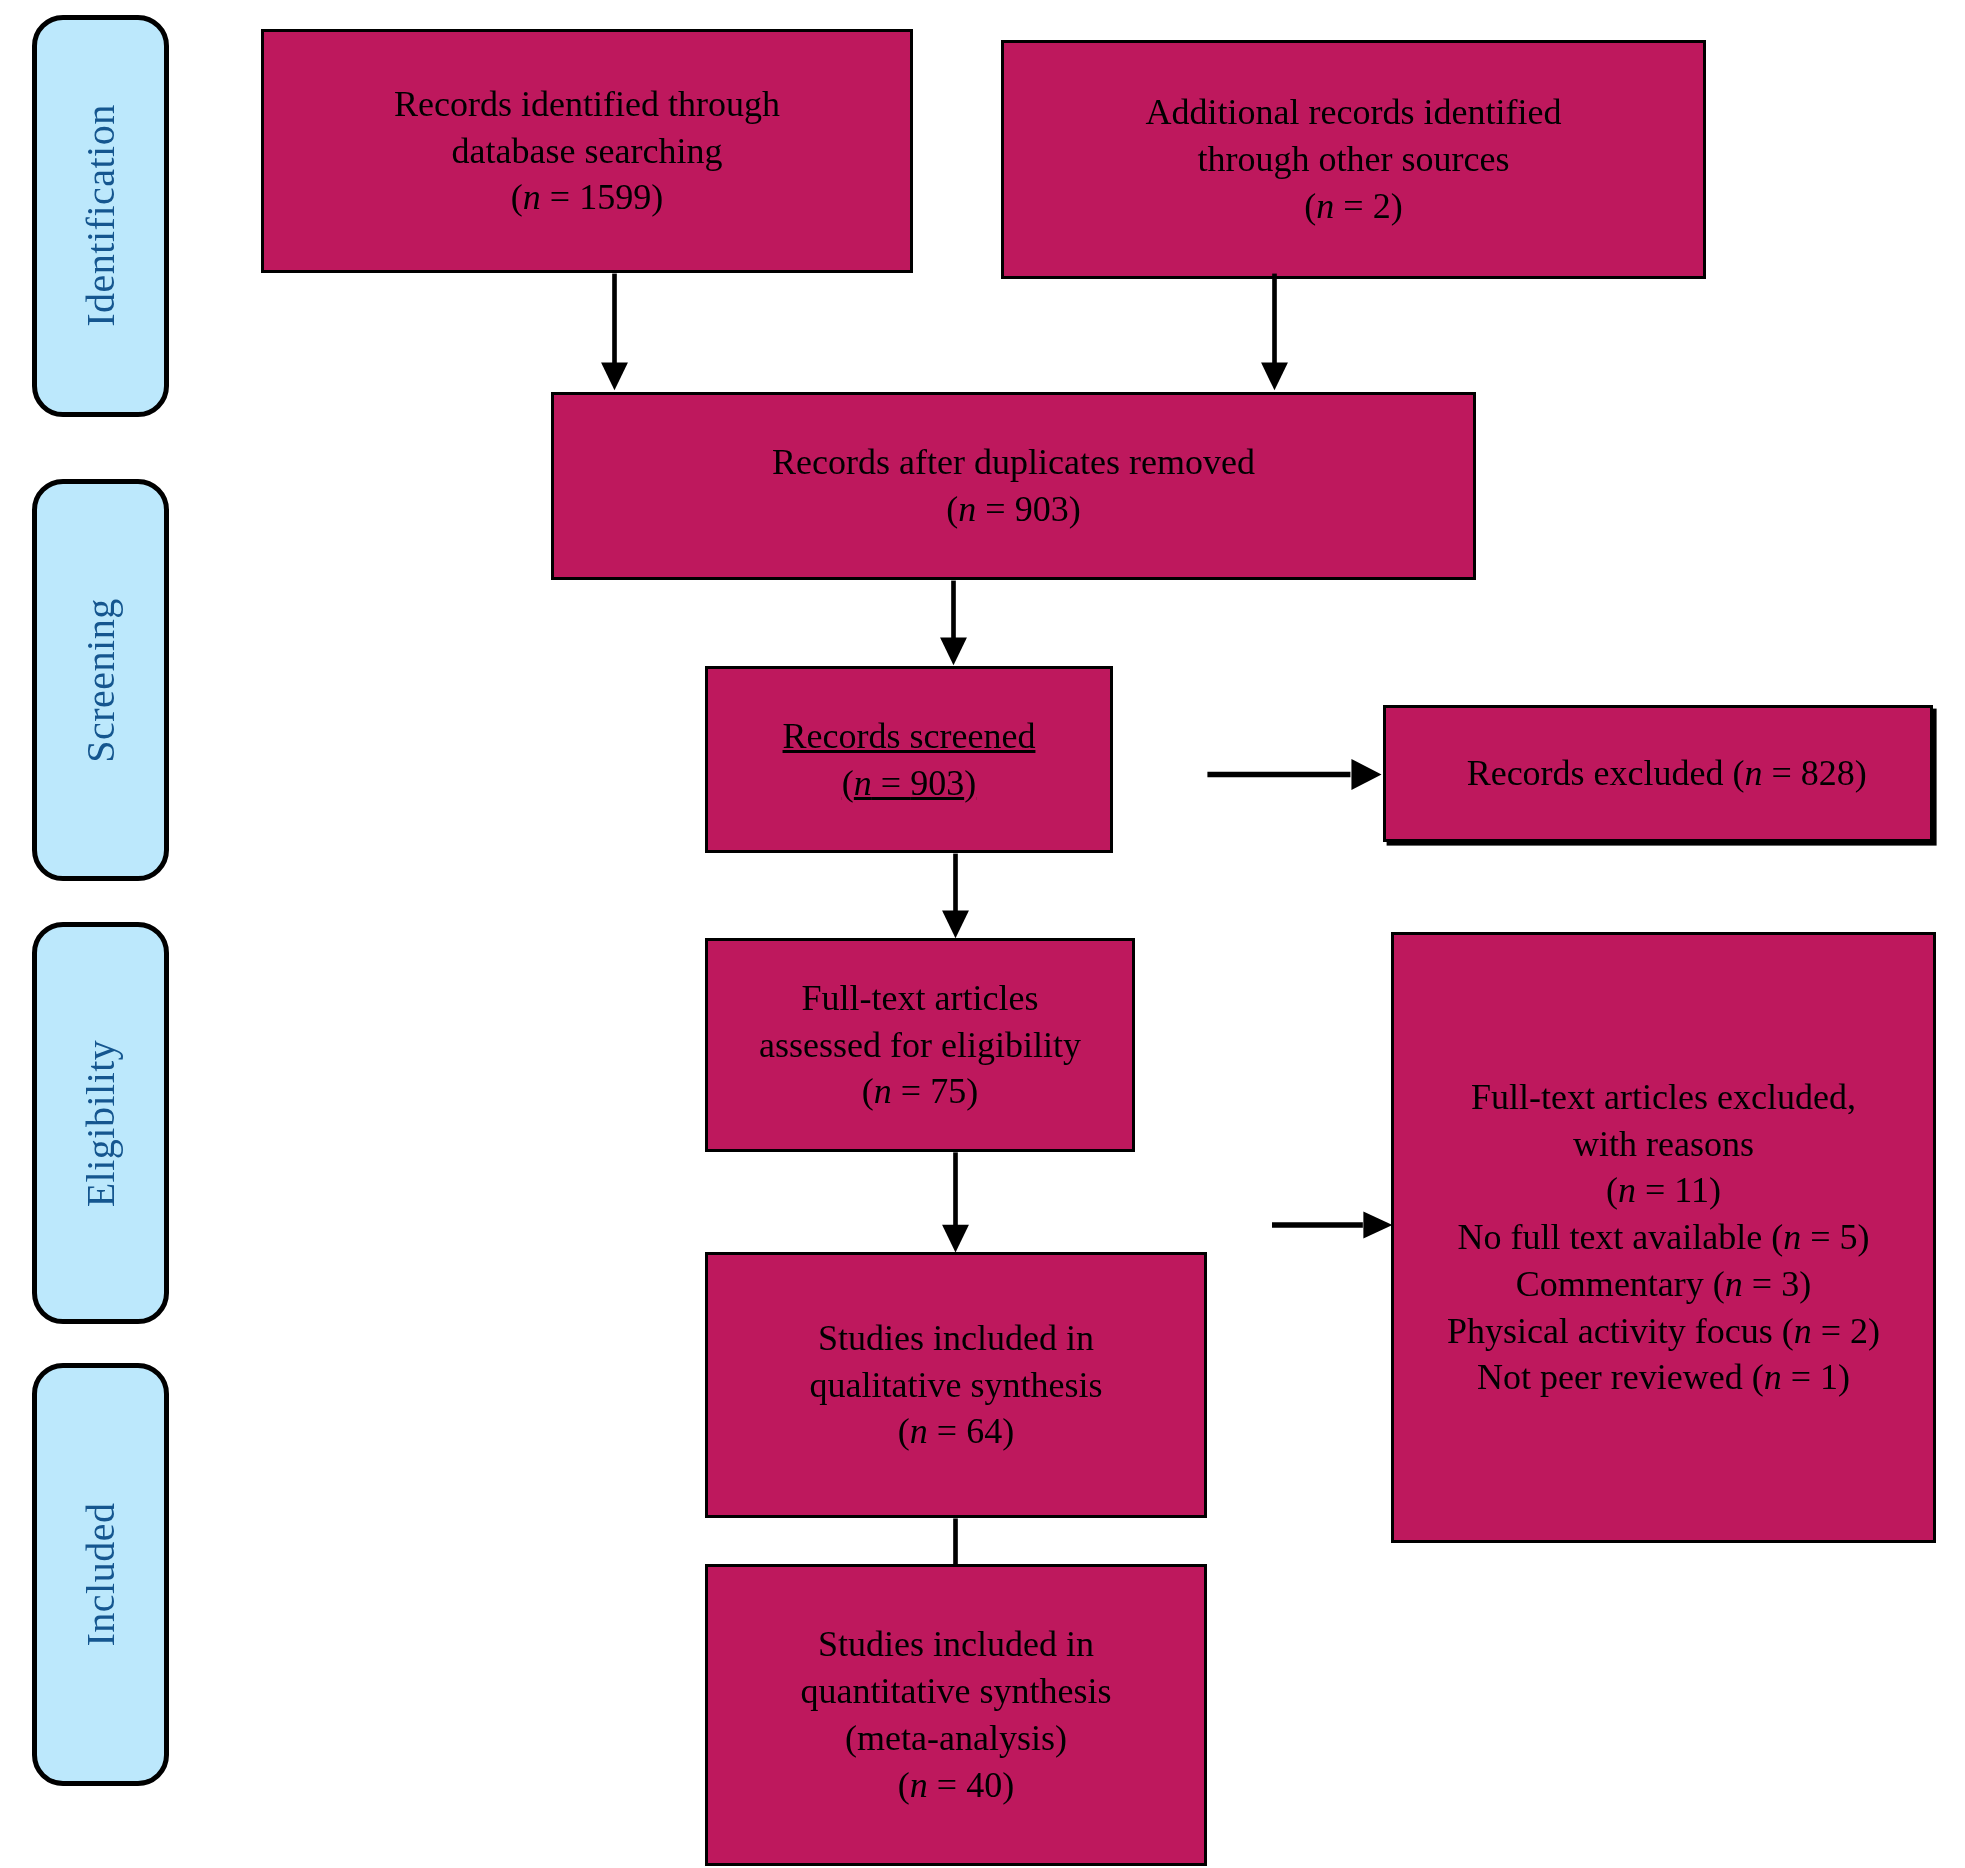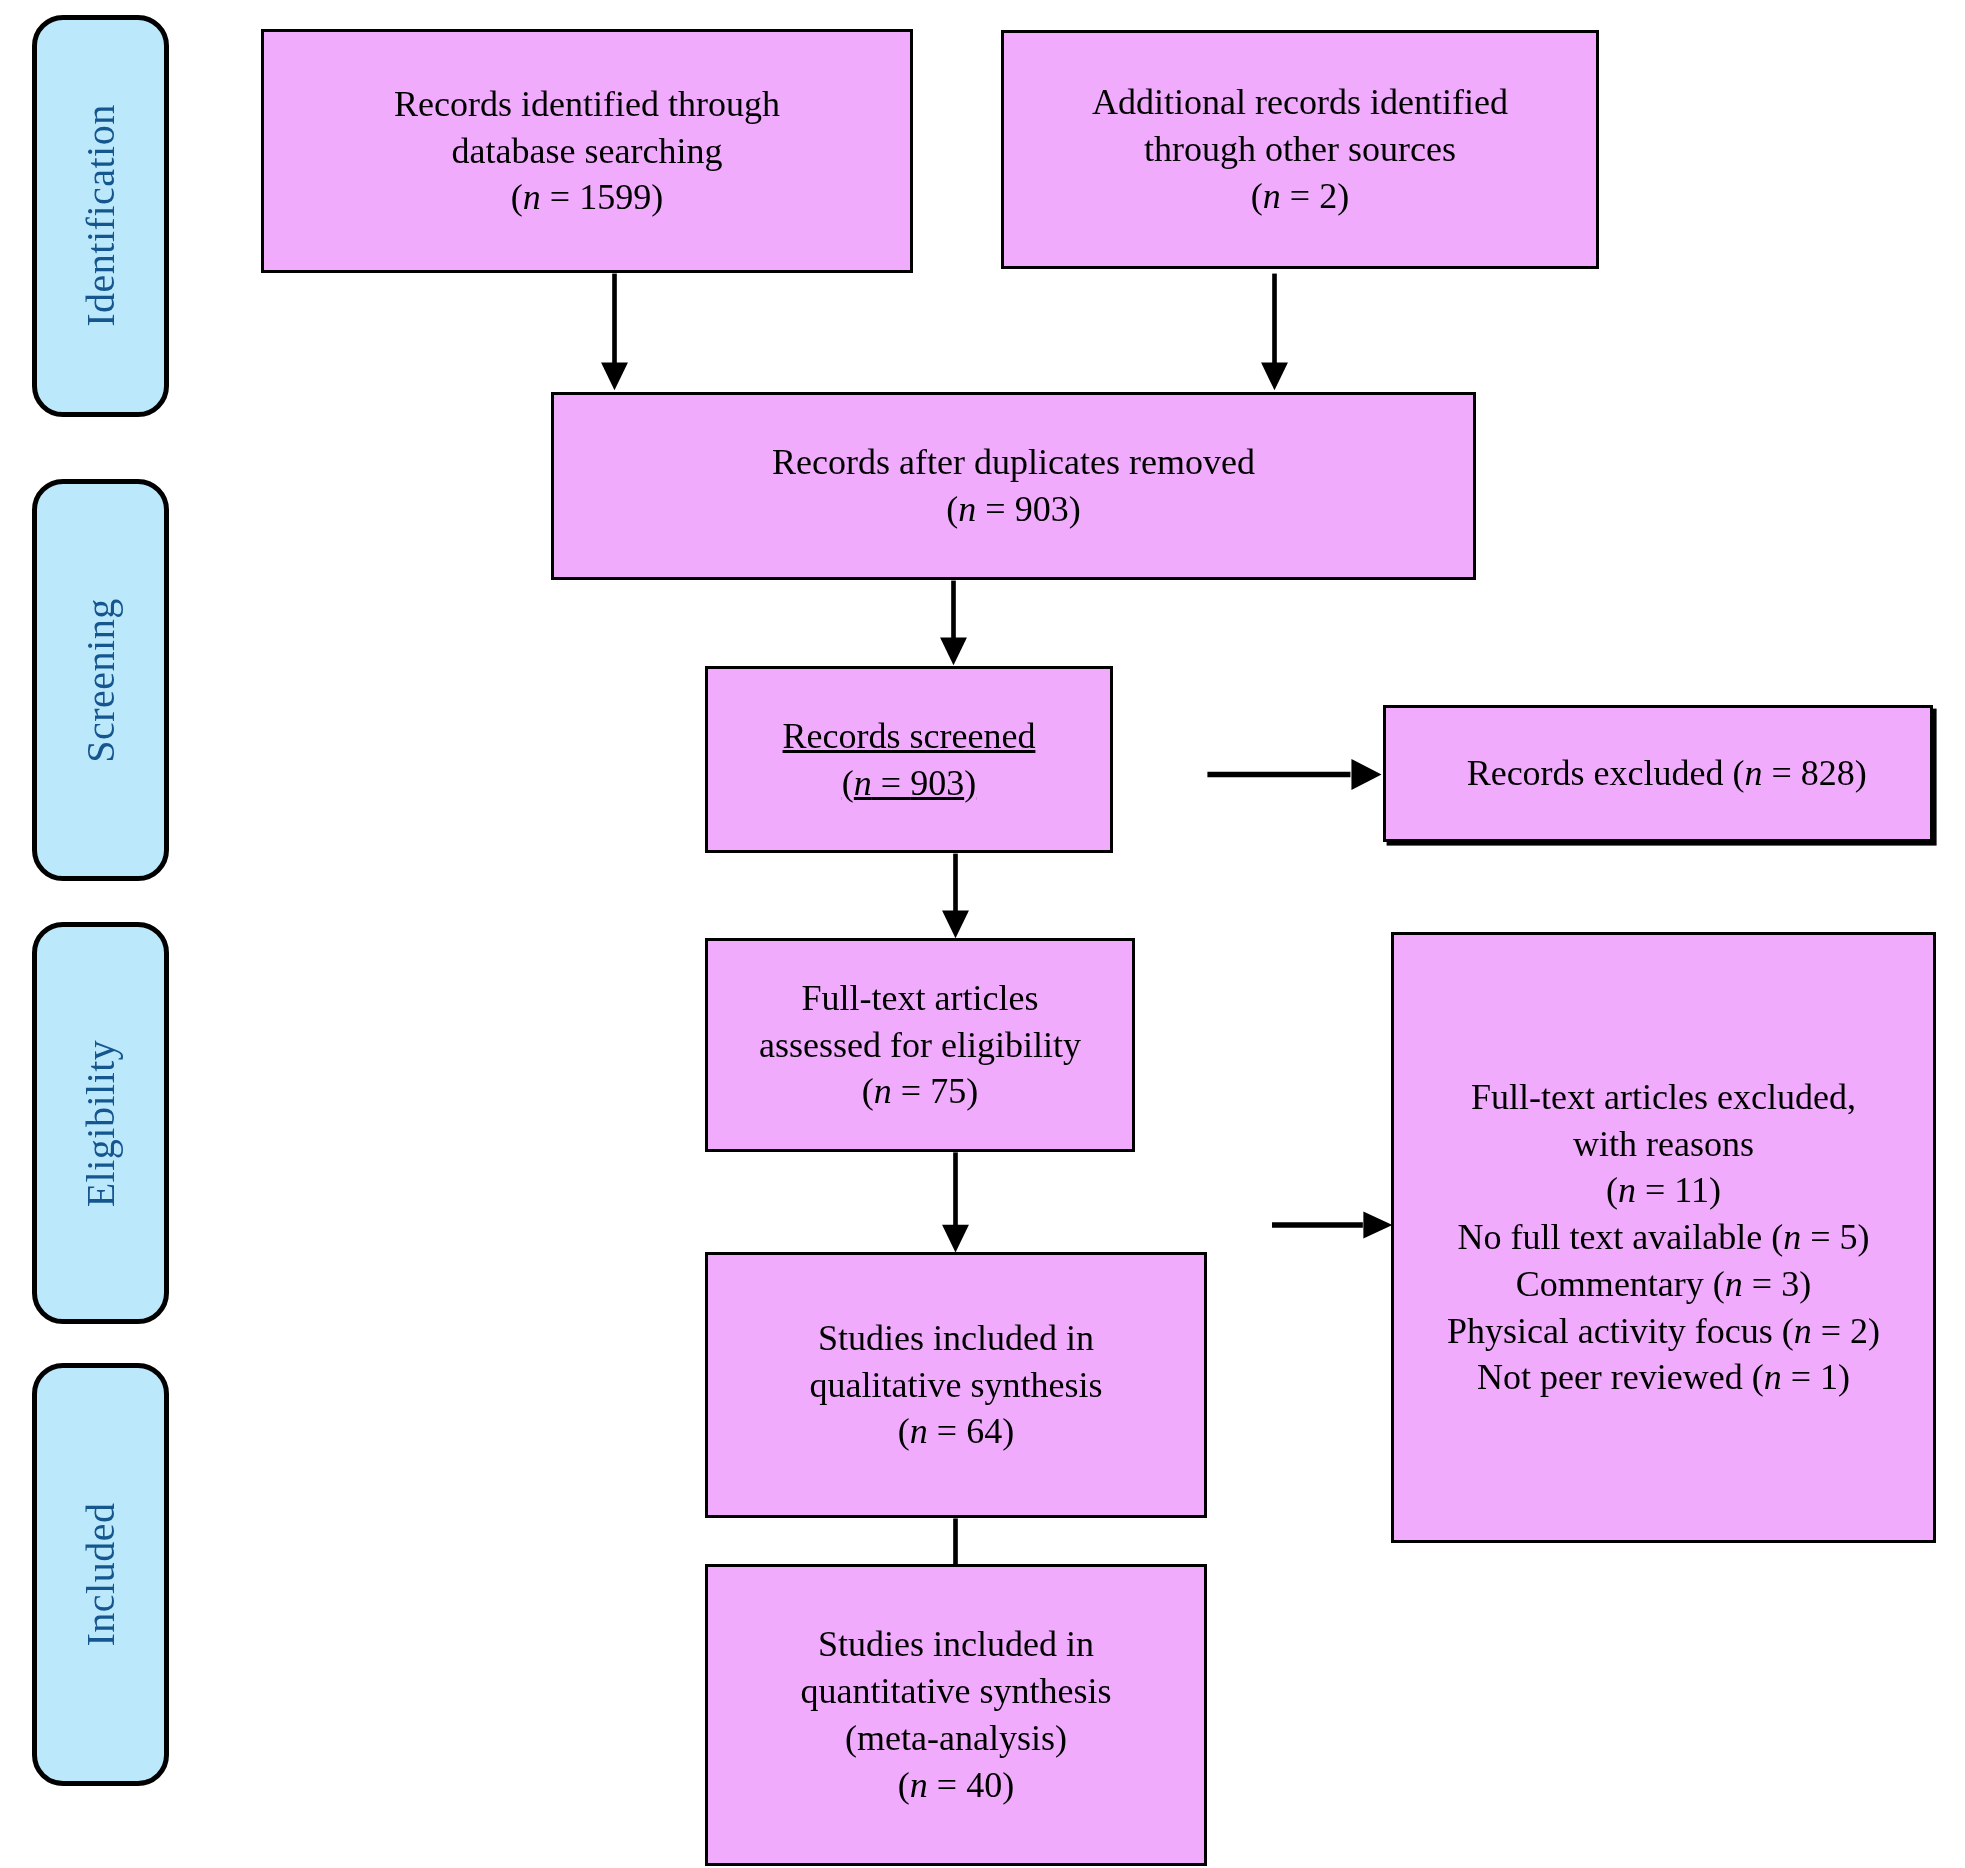--- a/index.html
+++ b/index.html
@@ -31,21 +31,21 @@
     white-space: nowrap;
     color: #15568f;
     font-size: 40px;
     letter-spacing: 0.5px;
     font-family: "Liberation Serif", "DejaVu Serif", serif;
   }
   
   .flow-box {
     position: absolute;
     box-sizing: border-box;
-    background: #f0abfc;
+    background: #be185d;
     border: 3.6px solid #000000;
     display: flex;
     flex-direction: column;
     align-items: center;
     justify-content: center;
     text-align: center;
     color: #000000;
     font-size: 36px;
     line-height: 1.30;
     padding: 0 12.5px;
@@ -83,21 +83,21 @@
   <div class="stage-pill" style="left:32px; top:1363px; width:137px; height:423px;">
     <span class="stage-label">Included</span>
   </div>
 
   <div class="flow-box" style="left:261px; top:29px; width:652px; height:244px;">
     <span class="line">Records identified through</span>
     <span class="line">database searching</span>
     <span class="line"><span>(</span><em class="n">n</em><span> = </span><span>1599</span><span>)</span></span>
   </div>
 
-  <div class="flow-box" style="left:1001px; top:30px; width:598px; height:239px;">
+  <div class="flow-box" style="left:1001px; top:40px; width:705px; height:239px;">
     <span class="line">Additional records identified</span>
     <span class="line">through other sources</span>
     <span class="line"><span>(</span><em class="n">n</em><span> = </span><span>2</span><span>)</span></span>
   </div>
 
   <div class="connector" style="left:599px; top:273px; width:31px; height:120px;">
     <svg width="31" height="120" viewBox="0 0 60 230">
       <line x1="30" y1="0" x2="30" y2="186" stroke="#000" stroke-width="9"></line>
       <polygon points="30,226 4,172 56,172" fill="#000"></polygon>
     </svg>

